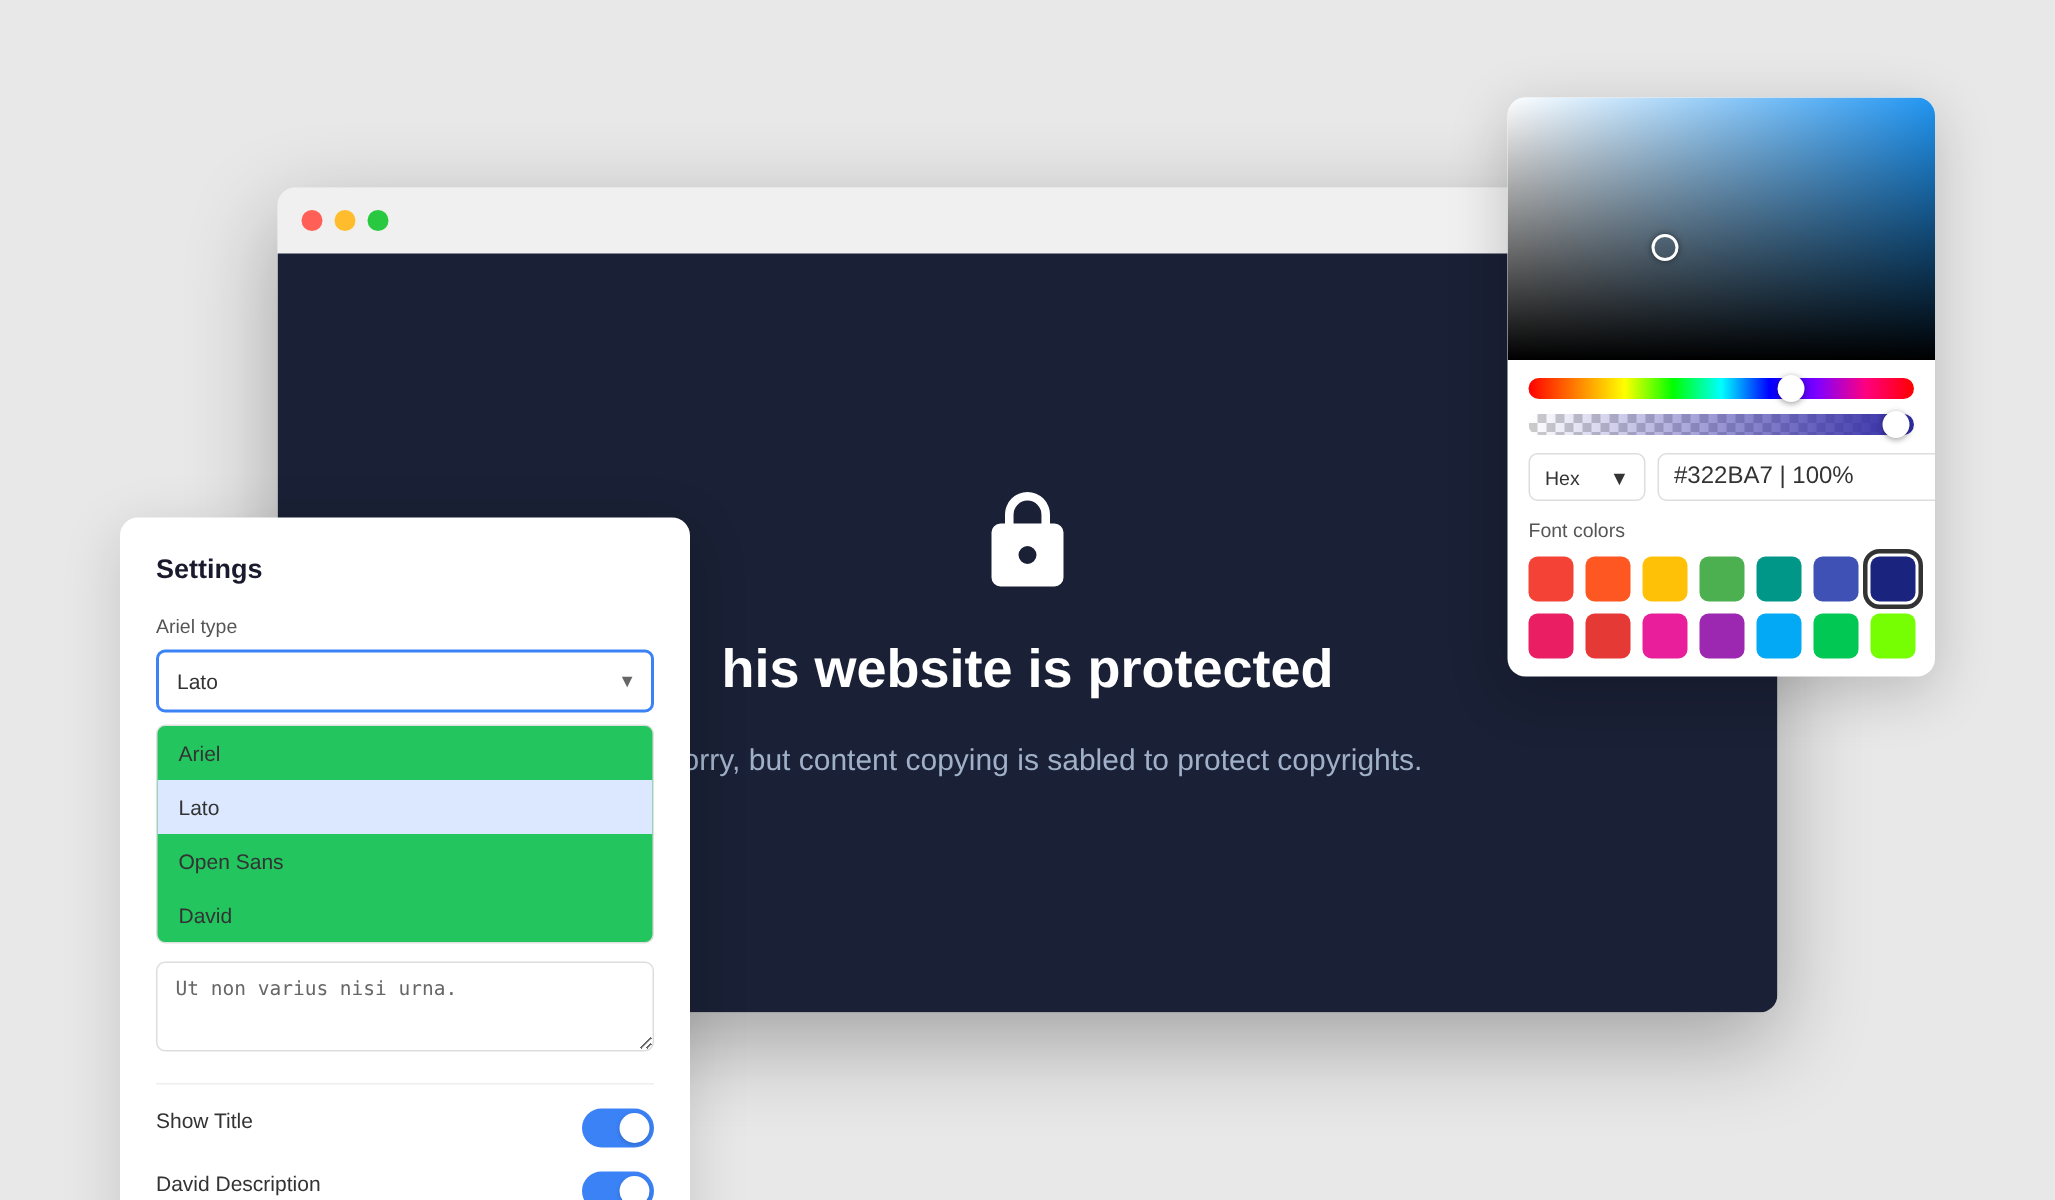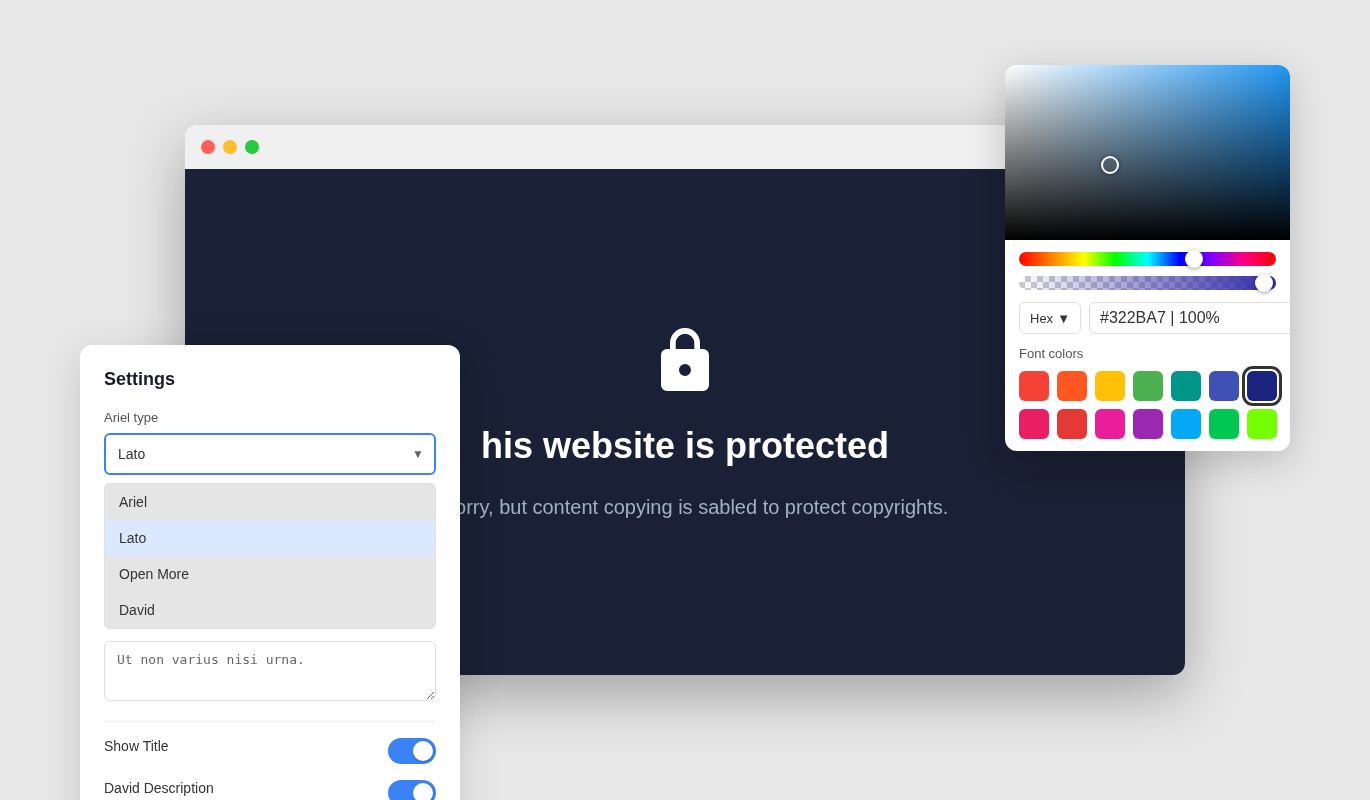--- a/index.html
+++ b/index.html
@@ -137,21 +137,21 @@
       font-size: 12px;
       pointer-events: none;
     }
 
     
     .font-dropdown {
       border: 1px solid #e0e0e0;
       border-radius: 6px;
       overflow: hidden;
       margin-bottom: 12px;
-      background: #e5e5e5;
+      background: #22c55e;
     }
 
     .font-option {
       padding: 10px 14px;
       font-size: 14px;
       color: #333;
       cursor: pointer;
     }
 
     .font-option:hover, .font-option.selected {
@@ -311,21 +311,21 @@
     }
 
     .hex-format-select {
       display: flex;
       align-items: center;
       border: 1px solid #ddd;
       border-radius: 6px;
       padding: 6px 10px;
       font-size: 13px;
       color: #333;
-      gap: 4px;
+      gap: 20px;
       cursor: pointer;
     }
 
     .hex-value-input {
       flex: 1;
       border: 1px solid #ddd;
       border-radius: 6px;
       padding: 6px 10px;
       font-size: 16px;
       color: #333;
@@ -389,21 +389,21 @@
   <div class="settings-label">Ariel type</div>
 
   <div class="font-select-wrapper">
     <div class="font-select-display">Lato</div>
     <span class="font-select-chevron">▼</span>
   </div>
 
   <div class="font-dropdown">
     <div class="font-option">Ariel</div>
     <div class="font-option selected">Lato</div>
-    <div class="font-option">Open More</div>
+    <div class="font-option">Open Sans</div>
     <div class="font-option">David</div>
   </div>
 
   <div class="text-area-wrapper">
     <textarea class="settings-textarea" placeholder="Ut non varius nisi urna." style="">Ut non varius nisi urna.</textarea>
   </div>
 
   <div class="settings-divider"></div>
 
   <div class="toggle-row">

